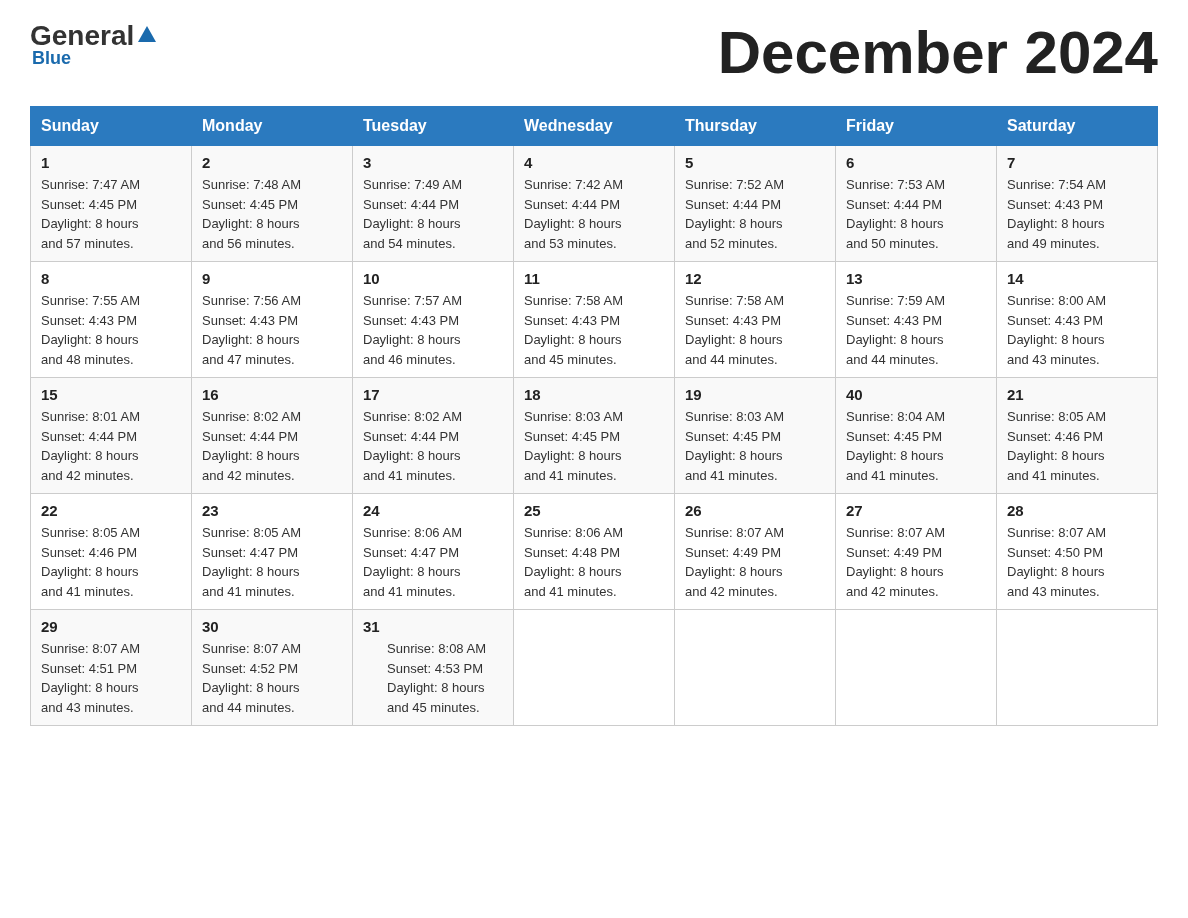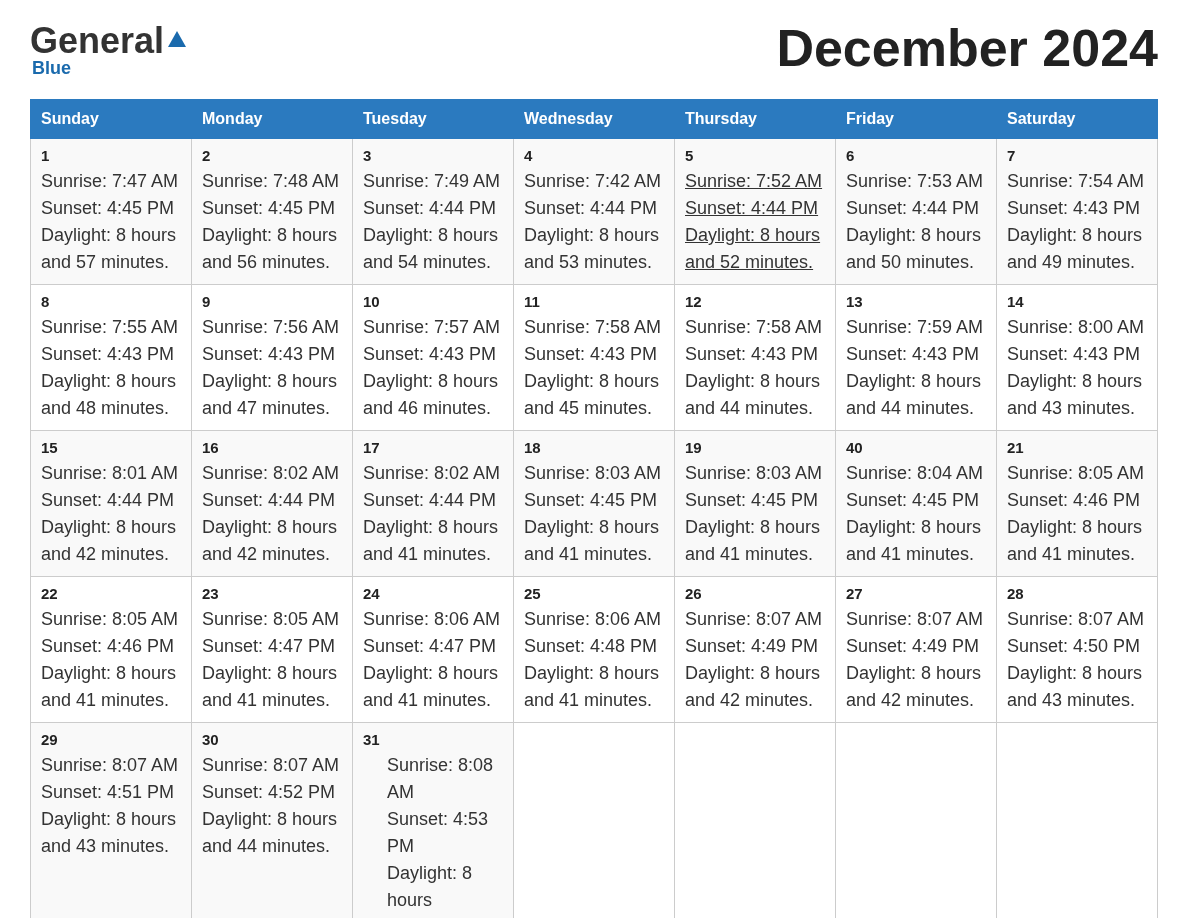--- a/index.html
+++ b/index.html
@@ -17,37 +17,37 @@
       margin-bottom: 20px;
     }
     .logo {
       display: flex;
       flex-direction: column;
       align-items: flex-start;
     }
     .logo-text {
       display: flex;
       align-items: center;
-      font-size: 36px;
+      font-size: 28px;
       font-weight: bold;
       color: #333;
     }
     .logo-general { color: #333; }
     .logo-underline {
       color: #1a6aad;
       font-size: 18px;
       font-weight: bold;
       margin-top: -4px;
       margin-left: 2px;
     }
     .title-section {
       text-align: right;
     }
     .month-title {
-      font-size: 52px;
+      font-size: 60px;
       font-weight: bold;
       color: #222;
       line-height: 1.1;
     }
     .location {
       font-size: 22px;
       color: #555;
       margin-top: 6px;
     }
     table {
@@ -75,21 +75,21 @@
     tbody tr:nth-child(odd) td { background: #f9f9f9; }
     tbody tr:nth-child(even) td { background: #ffffff; }
     .day-number {
       font-size: 15px;
       font-weight: bold;
       color: #222;
       display: block;
       margin-bottom: 4px;
     }
     .day-info {
-      font-size: 18px;
+      font-size: 13px;
       line-height: 1.5;
       color: #333;
     }
     .empty-cell { background: #fff !important; }
   </style>
 </head>
 <body>
 
 <div class="header">
   <div class="logo">
@@ -145,21 +145,21 @@
         </td>
         <td>
           <span class="day-number">4</span>
           <div class="day-info" style="white-space: pre-line;">Sunrise: 7:42 AM
 Sunset: 4:44 PM
 Daylight: 8 hours
 and 53 minutes.</div>
         </td>
         <td>
           <span class="day-number">5</span>
-          <div class="day-info" style="white-space: pre-line; text-decoration: underline;">Sunrise: 7:52 AM
+          <div class="day-info" style="white-space: pre-line;">Sunrise: 7:52 AM
 Sunset: 4:44 PM
 Daylight: 8 hours
 and 52 minutes.</div>
         </td>
         <td>
           <span class="day-number">6</span>
           <div class="day-info" style="white-space: pre-line;">Sunrise: 7:53 AM
 Sunset: 4:44 PM
 Daylight: 8 hours
 and 50 minutes.</div>

